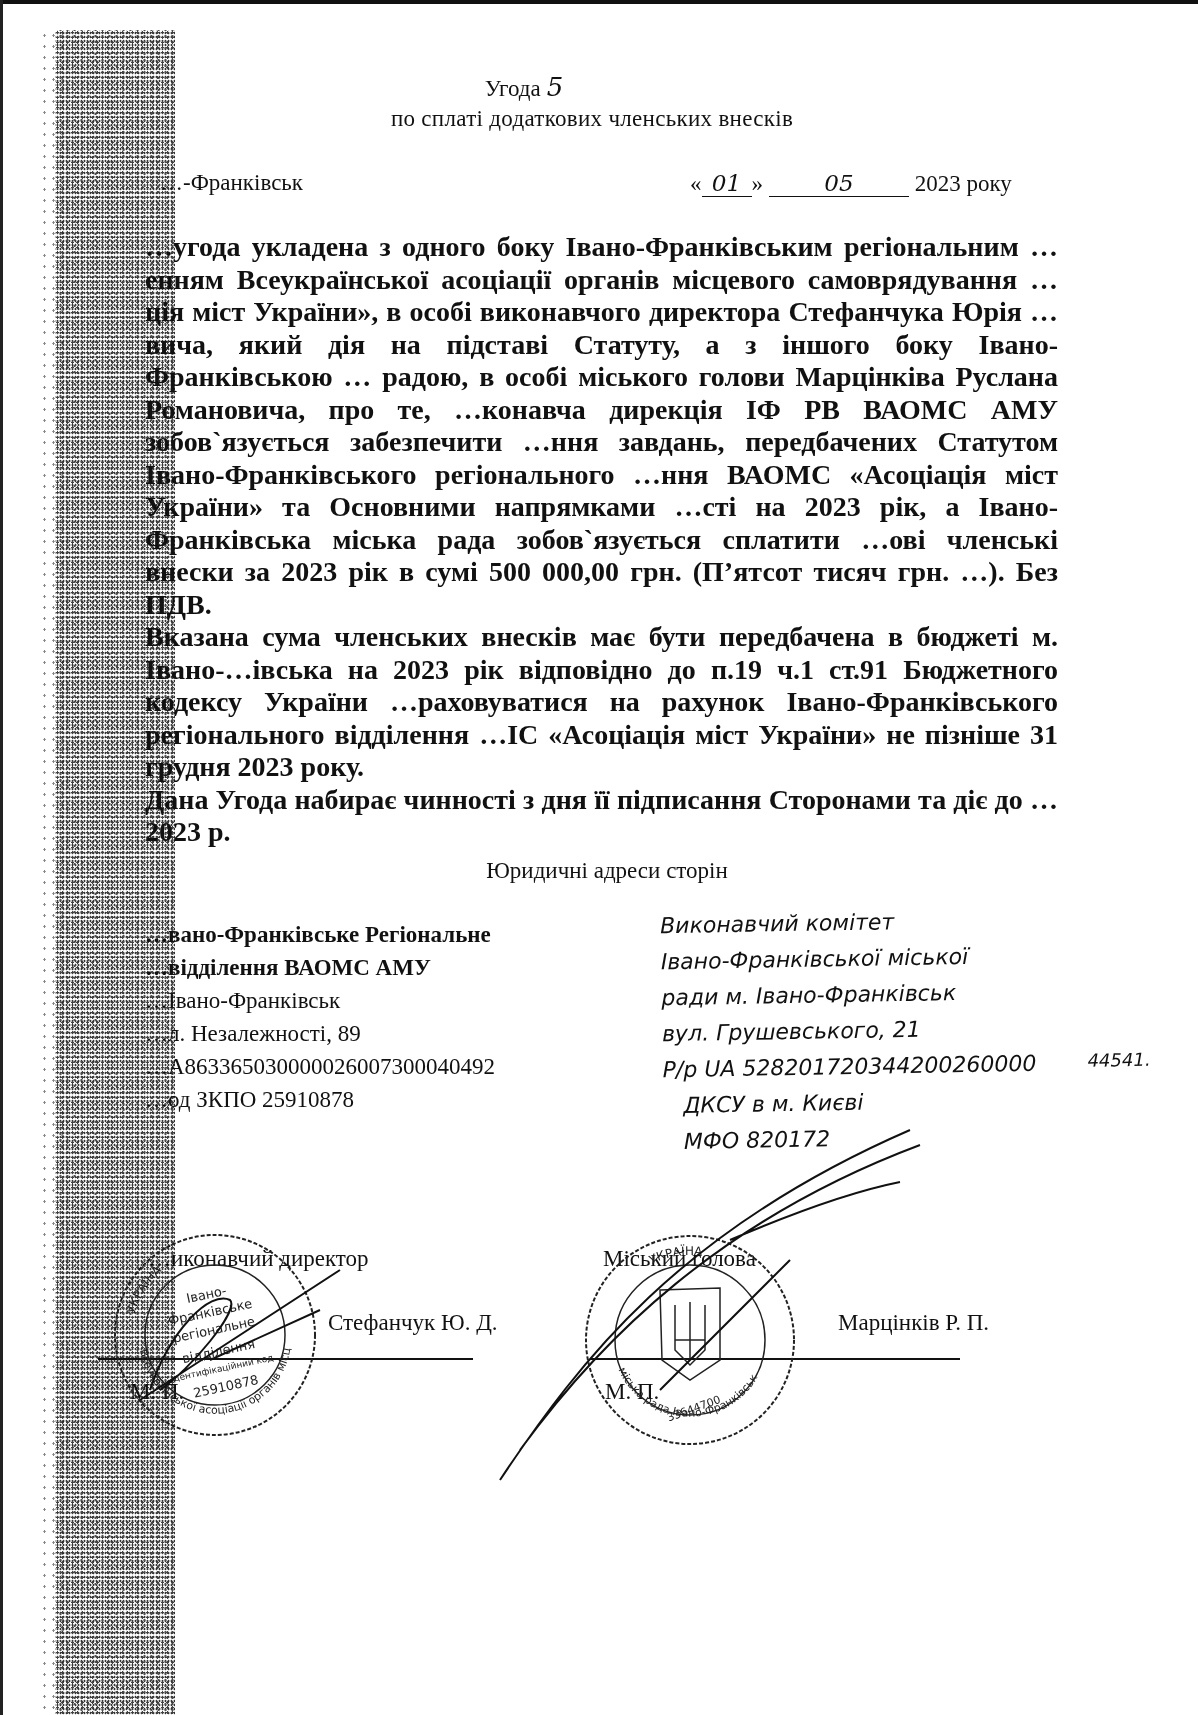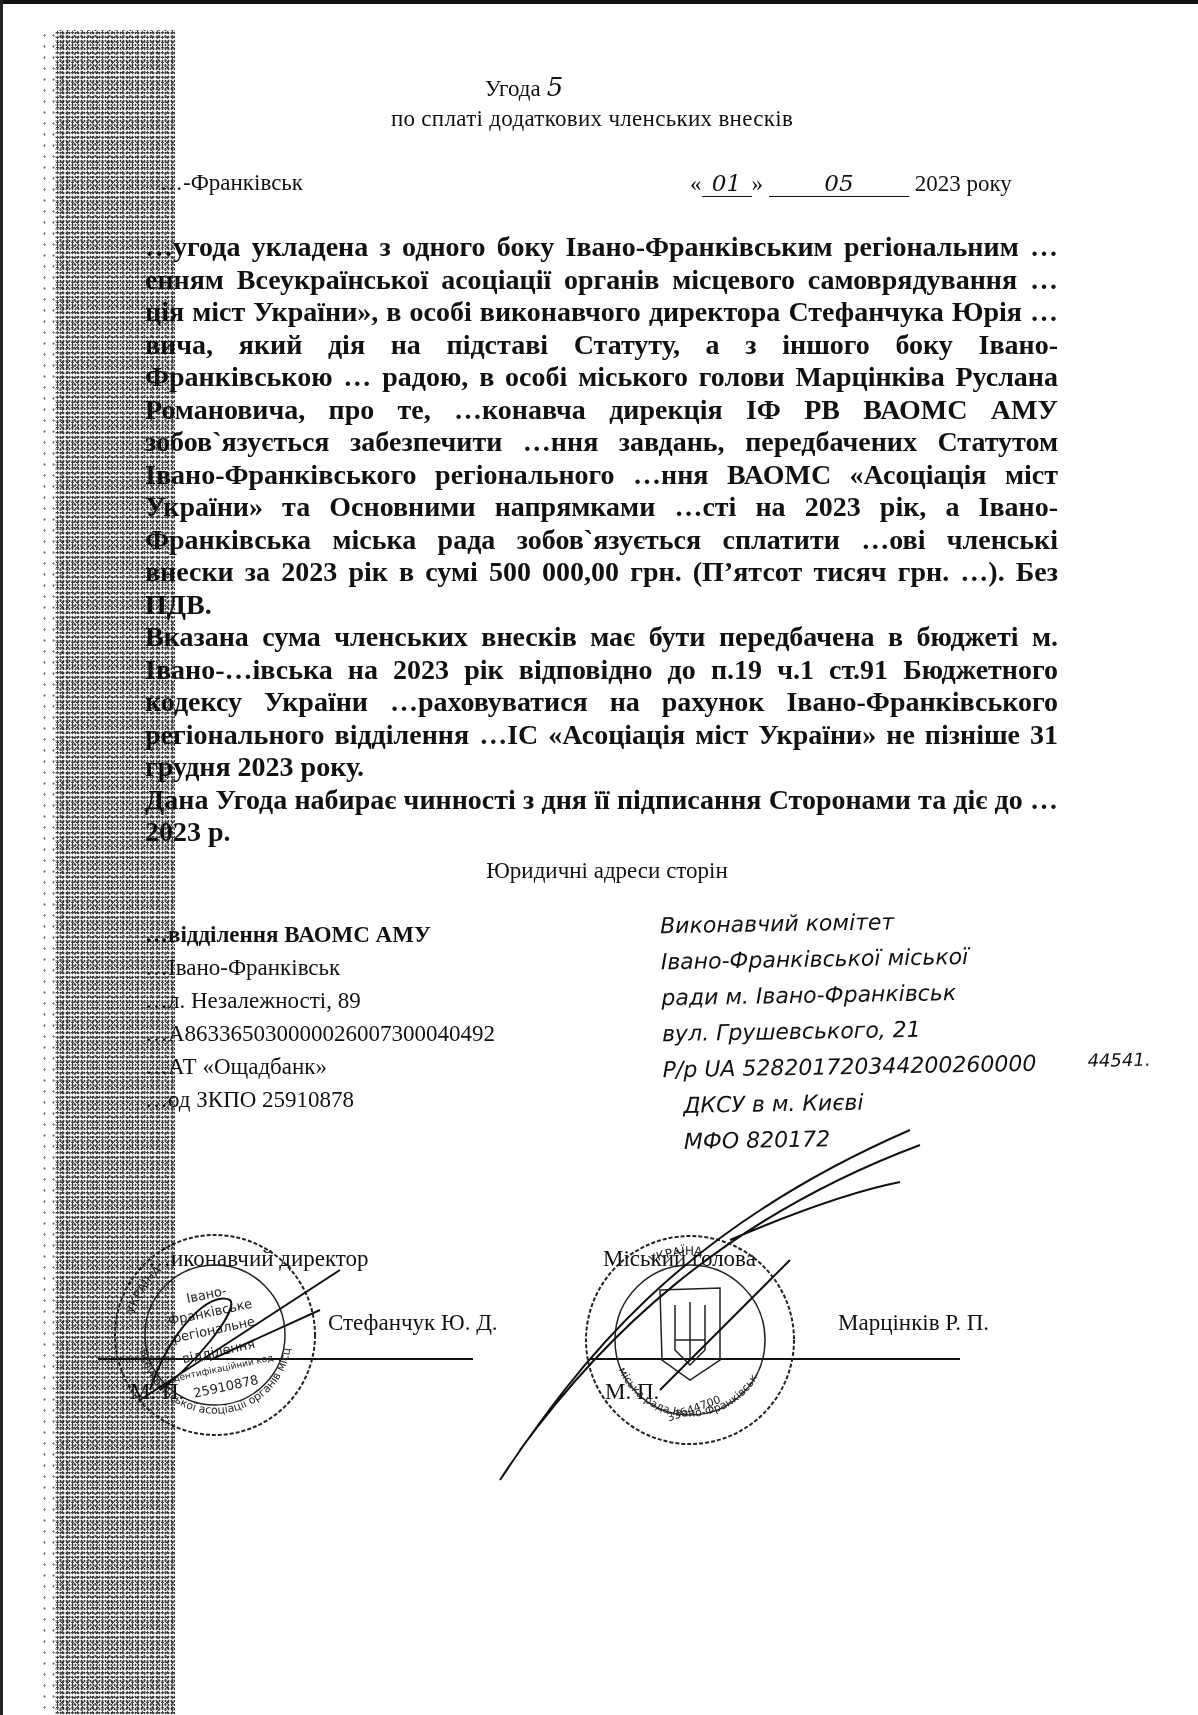--- a/index.html
+++ b/index.html
@@ -79,25 +79,25 @@
 
 <div class="abs body-text">
   <p>…угода укладена з одного боку Івано-Франківським регіональним …енням Всеукраїнської асоціації органів місцевого самоврядування …ція міст України», в особі виконавчого директора Стефанчука Юрія …вича, який дія на підставі Статуту, а з іншого боку Івано-Франківською … радою, в особі міського голови Марцінківа Руслана Романовича, про те, …конавча дирекція ІФ РВ ВАОМС АМУ зобов`язується забезпечити …ння завдань, передбачених Статутом Івано-Франківського регіонального …ння ВАОМС «Асоціація міст України» та Основними напрямками …сті на 2023 рік, а Івано-Франківська міська рада зобов`язується сплатити …ові членські внески за 2023 рік в сумі 500 000,00 грн. (П’ятсот тисяч грн. …). Без ПДВ.</p>
   <p>Вказана сума членських внесків має бути передбачена в бюджеті м. Івано-…івська на 2023 рік відповідно до п.19 ч.1 ст.91 Бюджетного кодексу України …раховуватися на рахунок Івано-Франківського регіонального відділення …ІС «Асоціація міст України» не пізніше 31 грудня 2023 року.</p>
   <p>Дана Угода набирає чинності з дня її підписання Сторонами та діє до …2023 р.</p>
 </div>
 
 <div class="abs heading2">Юридичні адреси сторін</div>
 
 <div class="abs left-addr">
+  <div class="bold">…вано-Франківське Регіональне</div>
   <div class="bold">…відділення ВАОМС АМУ</div>
   <div>…Івано-Франківськ</div>
   <div>…л. Незалежності, 89</div>
   <div>…A863365030000026007300040492</div>
-  <div>…АТ «Ощадбанк»</div>
   <div>…од ЗКПО 25910878</div>
 </div>
 
 <div class="abs right-addr">
   <div>Виконавчий комітет</div>
   <div>Івано-Франківської міської</div>
   <div>ради м. Івано-Франківськ</div>
   <div>вул. Грушевського, 21</div>
   <div>Р/р UA 528201720344200260000</div>
   <div style="padding-left:20px">ДКСУ в м. Києві</div>

